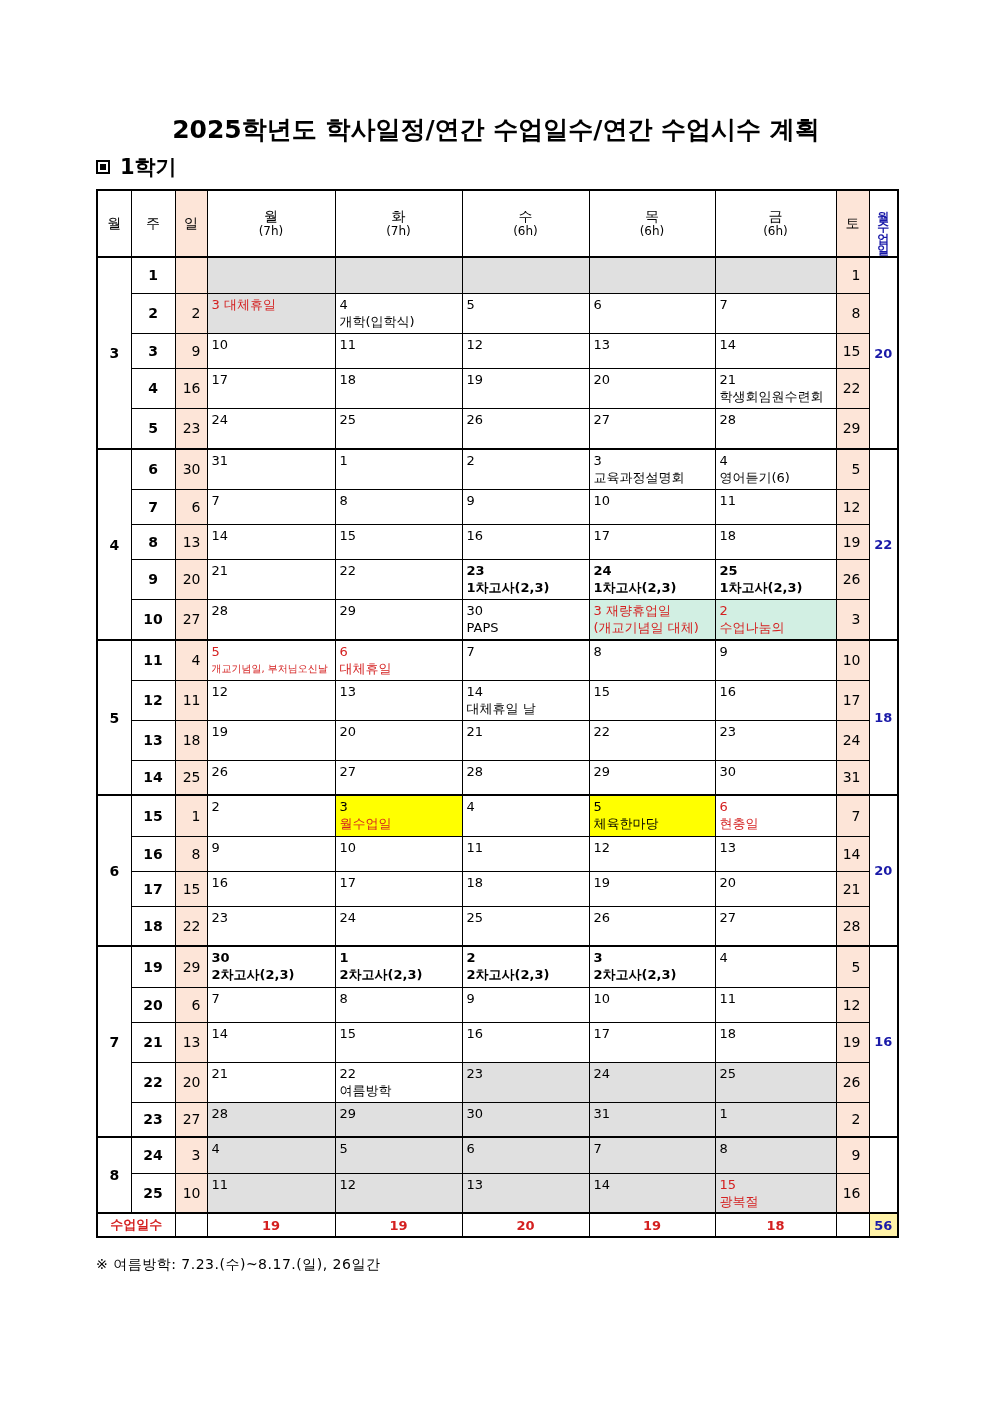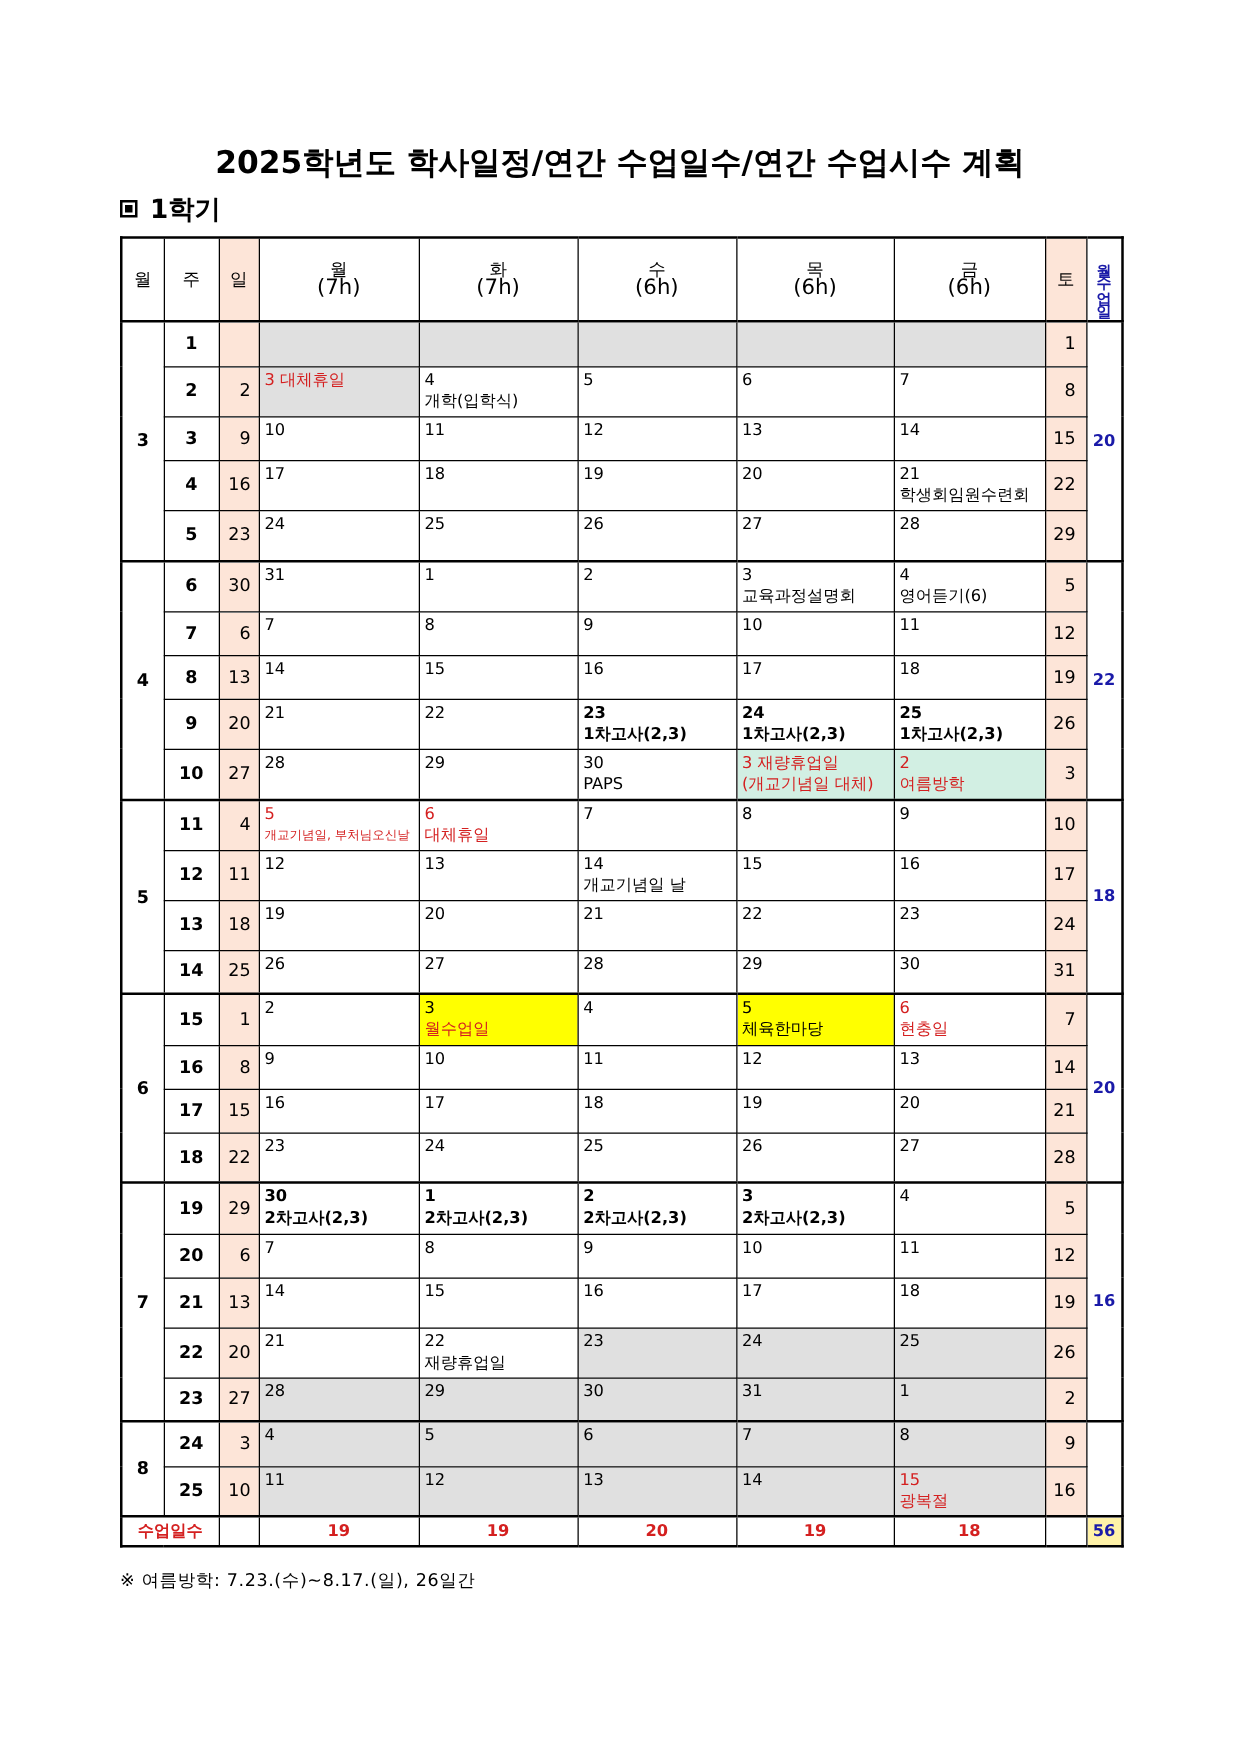--- a/index.html
+++ b/index.html
@@ -25,21 +25,21 @@
   .red { color:#d42020; }
   .bold { font-weight:bold; }
   .small { font-size:10px; }
   .msum { text-align:center; vertical-align:middle !important; color:#1a1aa8; font-weight:bold; font-size:13px; }
   .hdrv { writing-mode:vertical-rl; text-orientation:upright; color:#1a1aa8; font-weight:bold; font-size:12px; letter-spacing:-1px; line-height:1; margin:0 auto; }
   .tot-label { color:#d42020; font-weight:bold; text-align:center; vertical-align:middle !important; font-size:13px; }
   .tot { color:#d42020; font-weight:bold; text-align:center; vertical-align:middle !important; font-size:13px; }
   .tot-all { background:#fff2a8; color:#1a1aa8; font-weight:bold; text-align:center; vertical-align:middle !important; font-size:13px; }
   .note { position:absolute; left:96px; top:1256px; font-size:14px; letter-spacing:0.5px; }
   .hdr-day { line-height:14px; }
-  .hdr-day small { font-size:17px; }
+  .hdr-day small { font-size:12px; }
 </style>
 </head>
 <body>
 
 <div class="title">2025학년도 학사일정/연간 수업일수/연간 수업시수 계획</div>
 <div class="section">
   <span class="sq"></span>
   <span>1학기</span>
 </div>
 
@@ -326,21 +326,21 @@
         <td class="day" style="border-bottom:2px solid #000;">
           <span class="n">30</span>
           <span class="e">PAPS</span>
         </td>
         <td class="day green" style="border-bottom:2px solid #000;">
           <span class="n red">3  재량휴업일</span>
           <span class="e red">(개교기념일 대체)</span>
         </td>
         <td class="day green" style="border-bottom:2px solid #000;">
           <span class="n red">2</span>
-          <span class="e red">여름방학</span>
+          <span class="e red">수업나눔의</span>
         </td>
         <td class="sat" style="border-bottom:2px solid #000;">3</td>
       </tr>
       <tr style="height: 40px;">
         <td class="mon" rowspan="4" style="border-left:2px solid #000;border-bottom:2px solid #000;">5</td>
         <td class="wk" style="">11</td>
         <td class="sun" style="">4</td>
         <td class="day" style="">
           <span class="n red">5</span>
           <span class="e red small">개교기념일, 부처님오신날</span>
@@ -370,21 +370,21 @@
         <td class="day" style="">
           <span class="n">12</span>
           <span class="e"></span>
         </td>
         <td class="day" style="">
           <span class="n">13</span>
           <span class="e"></span>
         </td>
         <td class="day" style="">
           <span class="n">14</span>
-          <span class="e">개교기념일 날</span>
+          <span class="e">대체휴일 날</span>
         </td>
         <td class="day" style="">
           <span class="n">15</span>
           <span class="e"></span>
         </td>
         <td class="day" style="">
           <span class="n">16</span>
           <span class="e"></span>
         </td>
         <td class="sat" style="">17</td>
@@ -620,21 +620,21 @@
       </tr>
       <tr style="height: 40px;">
         <td class="wk" style="">22</td>
         <td class="sun" style="">20</td>
         <td class="day" style="">
           <span class="n">21</span>
           <span class="e"></span>
         </td>
         <td class="day" style="">
           <span class="n">22</span>
-          <span class="e">재량휴업일</span>
+          <span class="e">여름방학</span>
         </td>
         <td class="day grey" style="">
           <span class="n">23</span>
           <span class="e"></span>
         </td>
         <td class="day grey" style="">
           <span class="n">24</span>
           <span class="e"></span>
         </td>
         <td class="day grey" style="">

